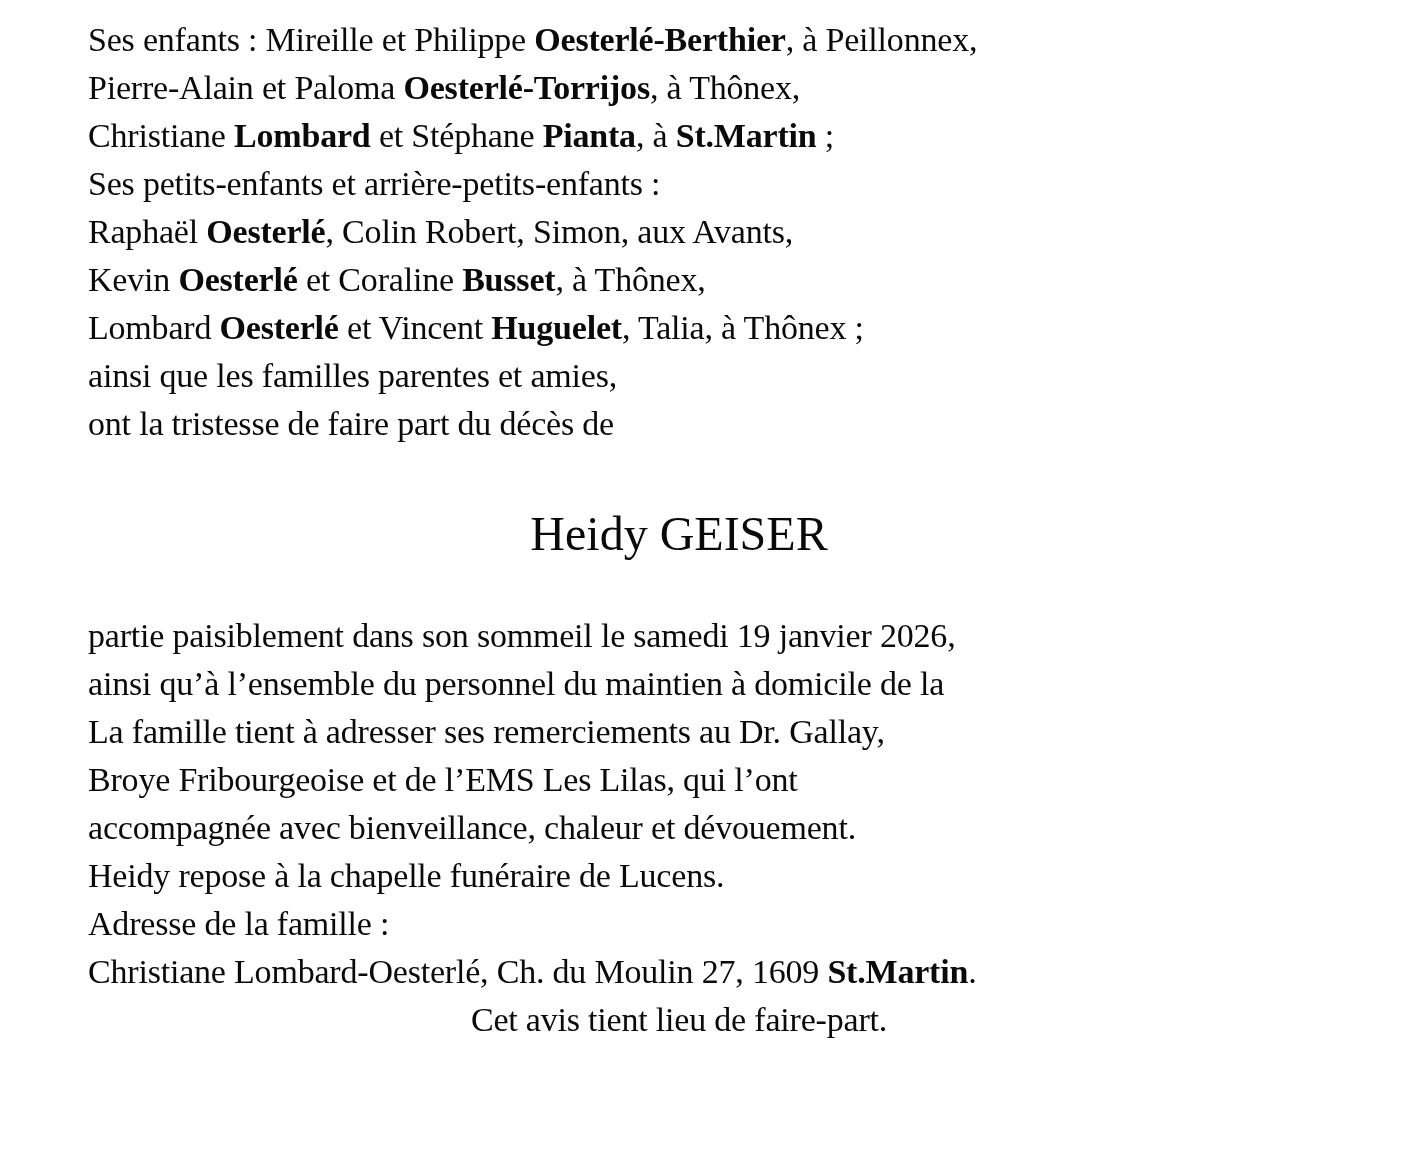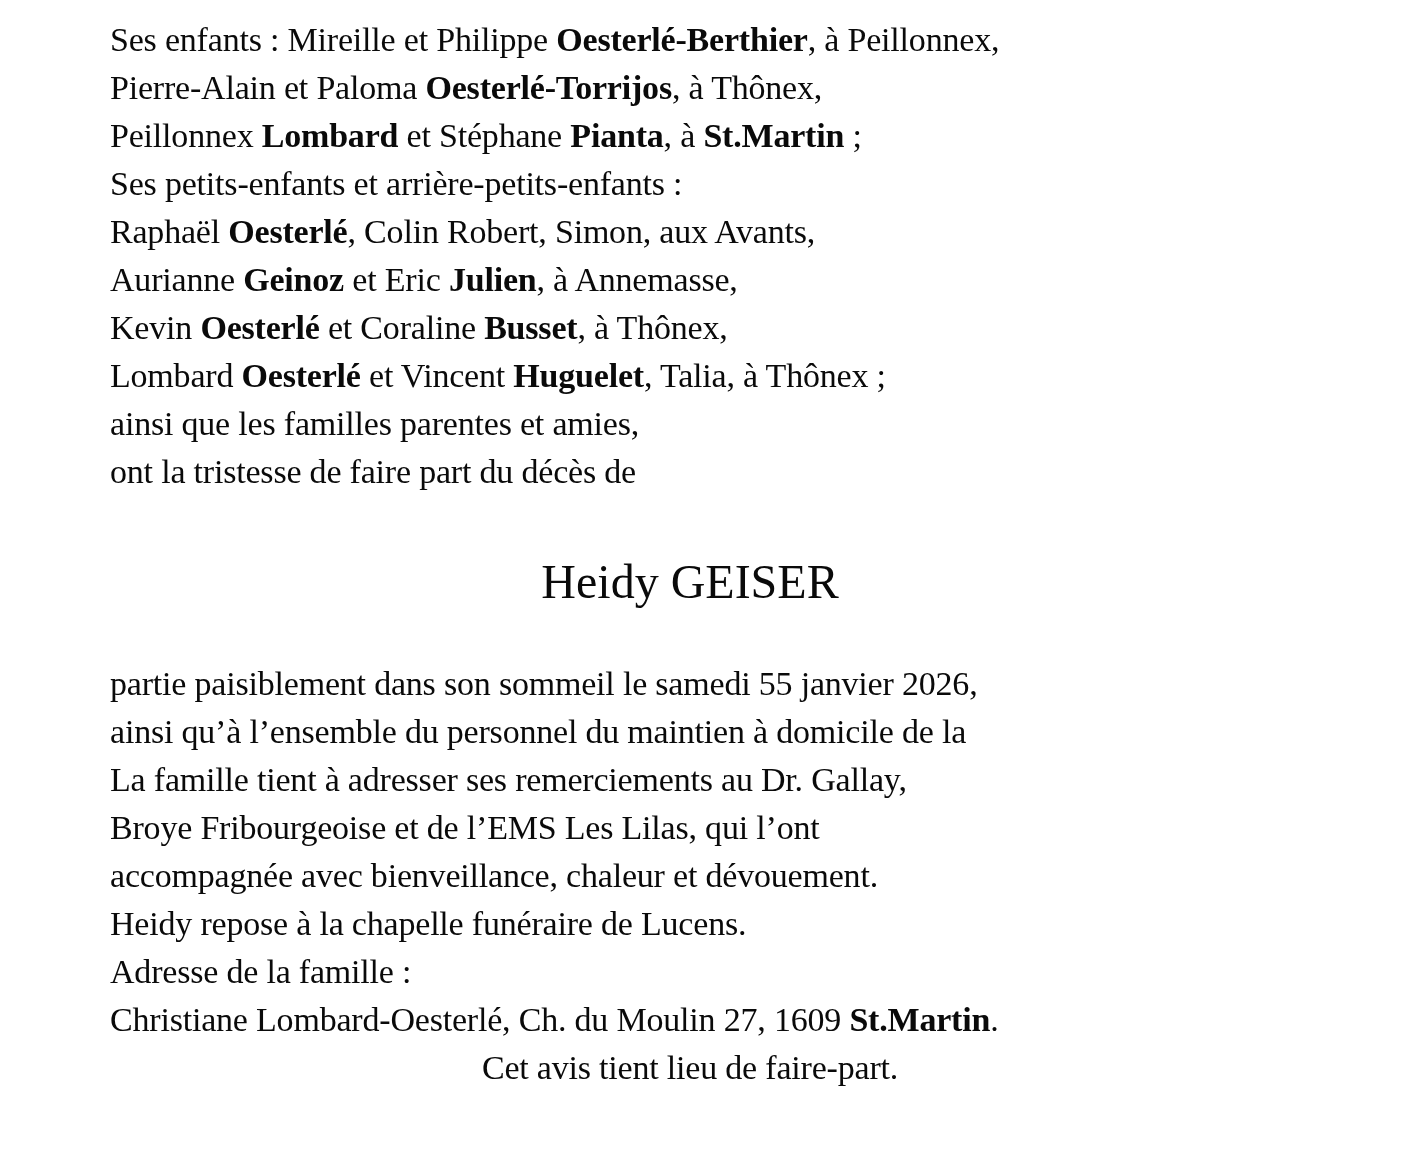--- a/index.html
+++ b/index.html
@@ -4,21 +4,21 @@
 <style>
   html, body { margin: 0; padding: 0; background: #ffffff; }
   .page {
     position: relative;
     width: 1418px;
     height: 1157px;
     background: #ffffff;
     color: #0a0a0a;
     font-family: "Liberation Serif", "DejaVu Serif", serif;
     box-sizing: border-box;
-    padding: 16px 148px 0 110px;
+    padding: 16px 148px 0 88px;
     overflow: hidden;
   }
   .line {
     margin: 0;
     font-size: 34px;
     line-height: 48px;
     white-space: nowrap;
     letter-spacing: -0.2px;
   }
   .line b { font-weight: bold; }
@@ -40,34 +40,33 @@
   }
 </style>
 </head>
 <body>
 
 <div class="page">
 
   <div>
     <p class="line"><span>Ses enfants : Mireille et Philippe </span><b>Oesterlé-Berthier</b><span>, à Peillonnex,</span></p>
     <p class="line"><span>Pierre-Alain et Paloma </span><b>Oesterlé-Torrijos</b><span>, à Thônex,</span></p>
-    <p class="line"><span>Peillonnex </span><b>Lombard</b><span> et Stéphane </span><b>Pianta</b><span>, à </span><b>St.Martin</b><span> ;</span></p>
+    <p class="line"><span>Christiane </span><b>Lombard</b><span> et Stéphane </span><b>Pianta</b><span>, à </span><b>St.Martin</b><span> ;</span></p>
     <p class="line"><span>Ses petits-enfants et arrière-petits-enfants :</span></p>
     <p class="line"><span>Raphaël </span><b>Oesterlé</b><span>, Colin Robert, Simon, aux Avants,</span></p>
-    <p class="line"><span>Aurianne </span><b>Geinoz</b><span> et Eric </span><b>Julien</b><span>, à Annemasse,</span></p>
     <p class="line"><span>Kevin </span><b>Oesterlé</b><span> et Coraline </span><b>Busset</b><span>, à Thônex,</span></p>
     <p class="line"><span>Lombard </span><b>Oesterlé</b><span> et Vincent </span><b>Huguelet</b><span>, Talia, à Thônex ;</span></p>
     <p class="line"><span>ainsi que les familles parentes et amies,</span></p>
     <p class="line"><span>ont la tristesse de faire part du décès de</span></p>
   </div>
 
   <h1 class="name">Heidy GEISER</h1>
 
   <div>
-    <p class="line"><span>partie paisiblement dans son sommeil le samedi 55 janvier 2026,</span></p>
+    <p class="line"><span>partie paisiblement dans son sommeil le samedi 19 janvier 2026,</span></p>
     <p class="line"><span>ainsi qu’à l’ensemble du personnel du maintien à domicile de la</span></p>
     <p class="line"><span>La famille tient à adresser ses remerciements au Dr. Gallay,</span></p>
     <p class="line"><span>Broye Fribourgeoise et de l’EMS Les Lilas, qui l’ont</span></p>
     <p class="line"><span>accompagnée avec bienveillance, chaleur et dévouement.</span></p>
     <p class="line"><span>Heidy repose à la chapelle funéraire de Lucens.</span></p>
     <p class="line"><span>Adresse de la famille :</span></p>
     <p class="line"><span>Christiane Lombard-Oesterlé, Ch. du Moulin 27, 1609 </span><b>St.Martin</b><span>.</span></p>
   </div>
 
   <p class="line closing">Cet avis tient lieu de faire-part.</p>

